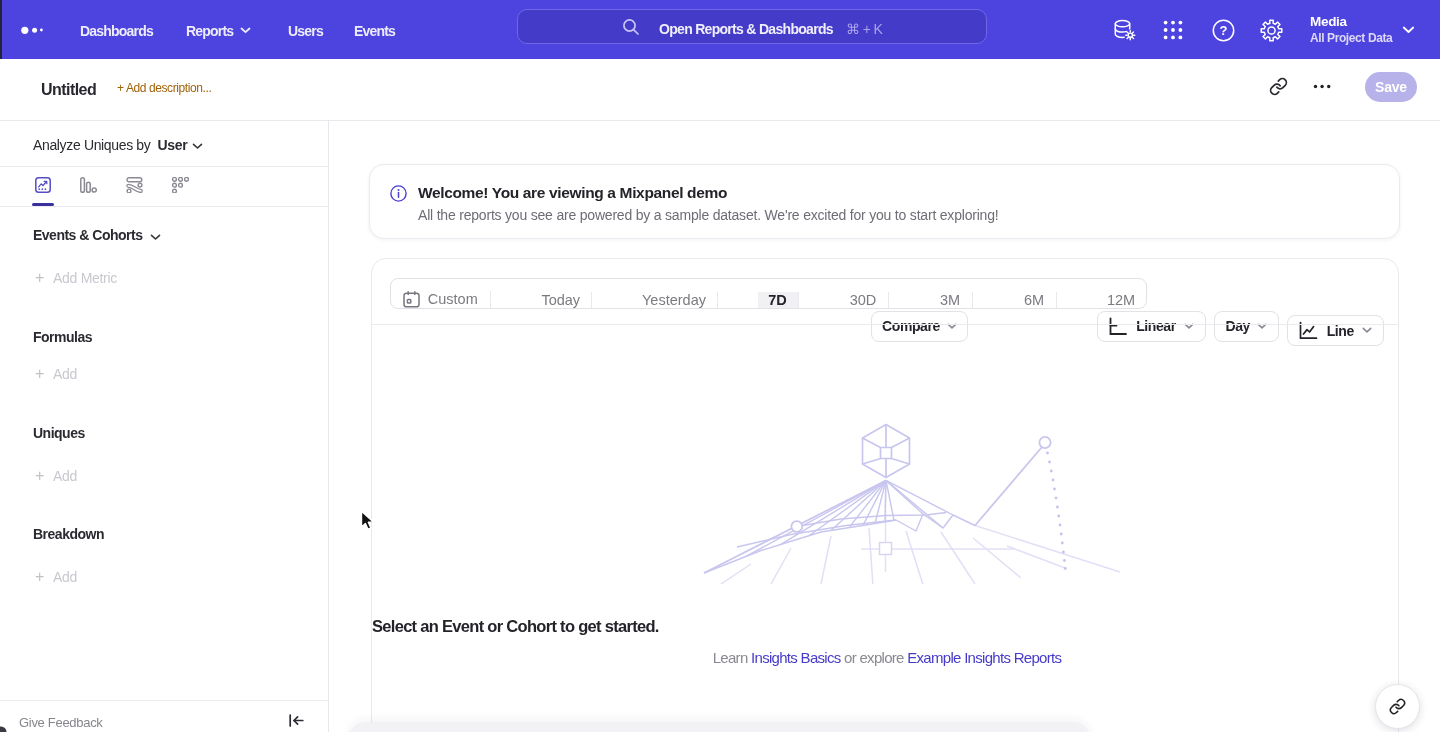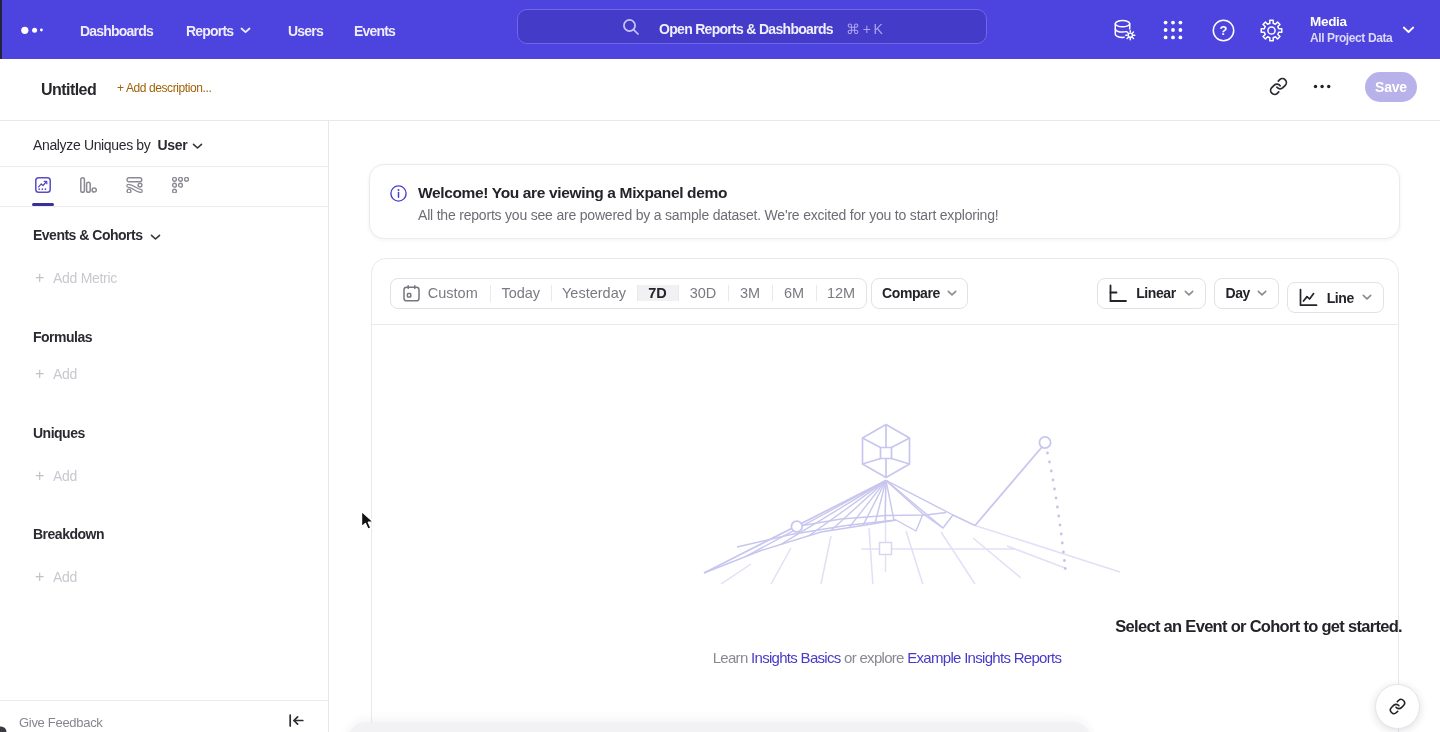--- a/index.html
+++ b/index.html
@@ -35,27 +35,27 @@
   #banner { left:40px; top:43px; width:1031px; height:75px; background:#fff; border:1px solid #eceaef; border-radius:15px; box-shadow:0 1px 4px rgba(30,20,70,.06); }
   #bn-title { font-size:15.5px; font-weight:700; color:#242329; letter-spacing:-0.35px; }
   #bn-sub { font-size:14px; color:#6e6d75; letter-spacing:-0.2px; }
   #vd-btn { width:141px; height:30px; border:1px solid #dcdbe1; border-radius:8px; background:#fff; }
   #vd-txt { left:40px; top:7px; font-size:14px; font-weight:700; color:#28272e; position:absolute; letter-spacing:-0.3px; }
 
   
   #card { left:42px; top:137px; width:1028px; height:600px; background:#fff; border:1px solid #e9e8ed; border-radius:15px; }
 
   
-  #seg { position:absolute; left:17.5px; top:18.5px; height:31px; border:1px solid #e2e1e6; border-radius:8px; display:flex; align-items:center; background:#fff; }
+  #seg { position:absolute; left:17.5px; top:18.5px; height:31px; border:1px solid #e2e1e6; border-radius:8px; display:flex; align-items:flex-end; background:#fff;gap:40px; }
   .segc { border-right:1px solid #e9e8ec; font-size:14.5px; color:#7b7a82; display:flex; align-items:center; justify-content:center; }
   .segc:last-child { border-right:none; border-radius:0 7px 7px 0; }
-  .btn { position:absolute; height:31px; border:1px solid #e2e1e6; border-radius:8px; background:#fff; display:flex; align-items:center; justify-content:center; font-size:14px; color:#242329; font-weight:700; letter-spacing:-0.4px; }
-
-  
-  #es-title { left:0px; top:357.5px; width:1030px; text-align:right; font-size:16.5px; font-weight:700; color:#242329; position:absolute; letter-spacing:-0.7px; }
+  .btn { position:absolute; height:31px; border:1px solid #e2e1e6; border-radius:8px; background:#fff; display:flex; align-items:center; justify-content:center; font-size:14px; color:#242329; font-weight:700; letter-spacing:-0.4px;margin-top:33px; }
+
+  
+  #es-title { left:0px; top:357.5px; width:1030px; text-align:left; font-size:16.5px; font-weight:700; color:#242329; position:absolute; letter-spacing:-0.7px; }
   #es-sub { left:0px; top:389.5px; width:1030px; text-align:center; font-size:15px; color:#8a8991; position:absolute; letter-spacing:-0.7px; }
   #es-sub .lk { color:#473bc8; }
 
   
   #pill { left:-24px; top:463px; width:743px; height:30px; background:#f2f1f4; border-radius:18px 18px 0 0; box-shadow:0 -3px 10px rgba(40,35,70,.05); position:absolute; }
 
   
   #fab { left:1046px; top:562.5px; width:45px; height:45px; border-radius:50%; background:#fff; border:1px solid #e5e4e9; box-shadow:0 2px 8px rgba(30,25,60,.14); }
 
   svg { display:block; }

